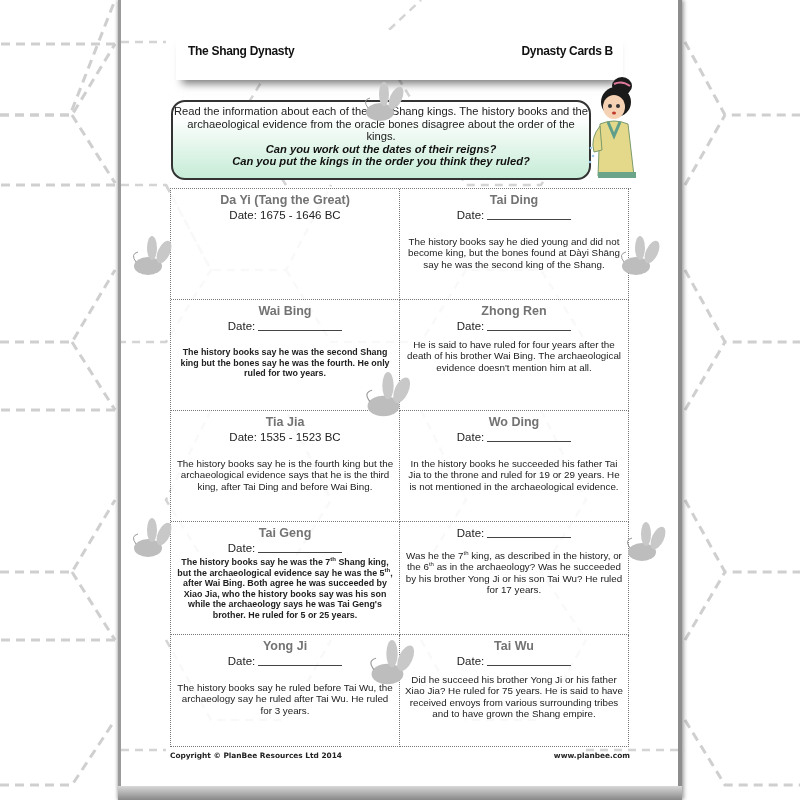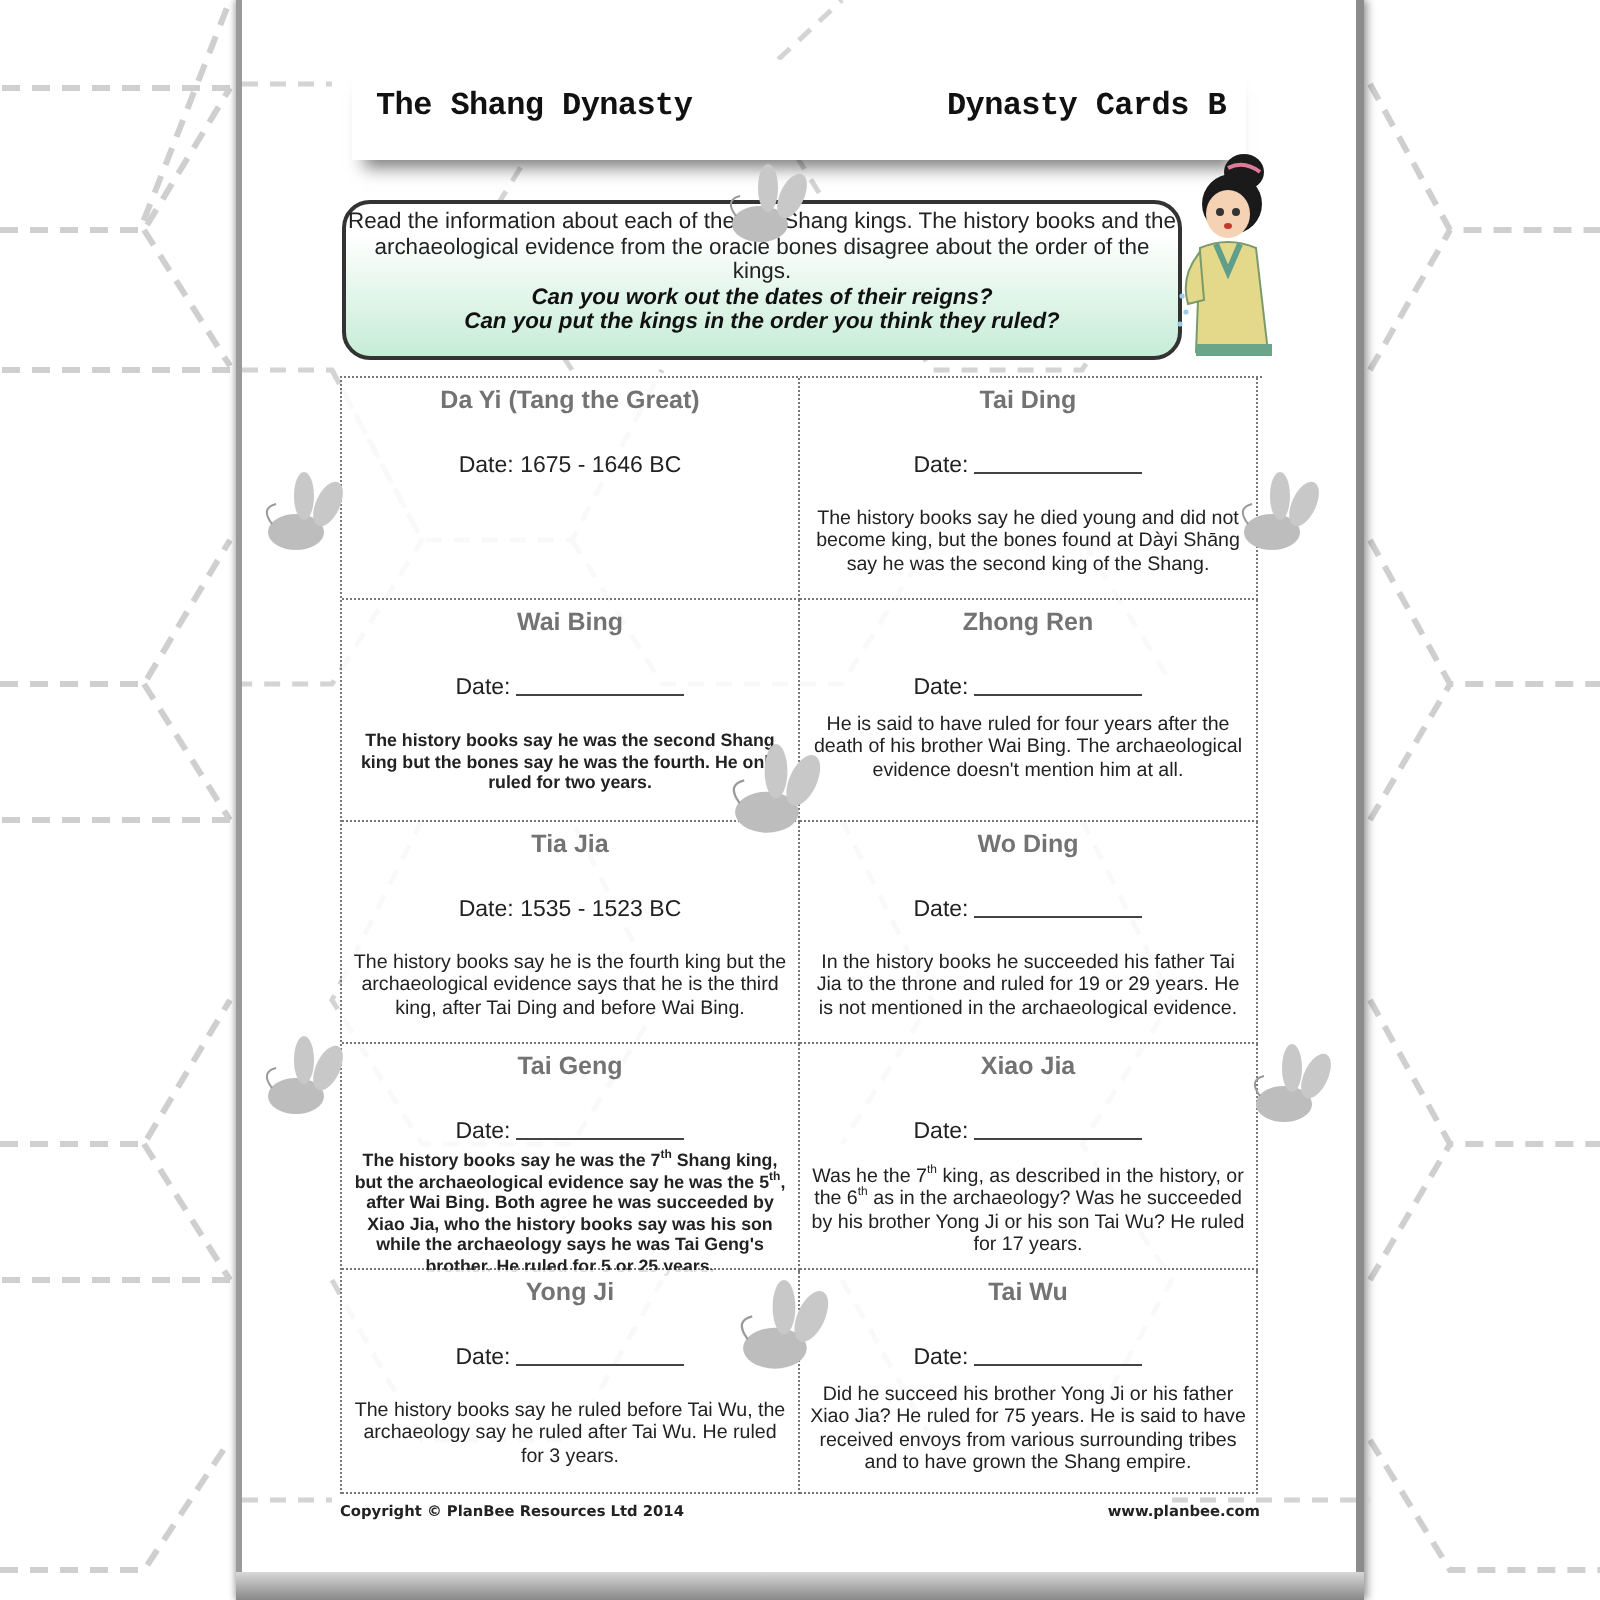--- a/index.html
+++ b/index.html
@@ -20,22 +20,22 @@
       position: absolute; left: 118px; top: 786px; width: 564px; height: 14px;
       background: linear-gradient(#d8d8d8, #888888); z-index: 2;
     }
     .inner-hex { position: absolute; left: 0; top: 0; width: 564px; height: 800px; z-index: 0; }
     .header {
       position: absolute; left: 58px; top: 30px; width: 447px; height: 50px;
       background: #fff; z-index: 3;
       box-shadow: 0 10px 8px -6px rgba(0,0,0,0.5);
     }
     .header .title, .header .subtitle {
-      position: absolute; top: 14px; font-family: Liberation Mono, monospace;
-      font-weight: bold; font-size: 16px; color: #111; letter-spacing: -0.3px;
+      position: absolute; top: 14px; font-family: Liberation Sans, sans-serif;
+      font-weight: bold; font-size: 12px; color: #111; letter-spacing: -0.3px;
     }
     .header .title { left: 12px; }
     .header .subtitle { right: 10px; }
     .instruction {
       position: absolute; left: 53px; top: 100px; width: 420px; height: 80px;
       border: 2px solid #333; border-radius: 14px; z-index: 3;
       background: linear-gradient(#ffffff 20%, #c6ecd6 100%);
       text-align: center; font-size: 11.2px; line-height: 12.5px; color: #222;
       padding-top: 3px; box-sizing: border-box;
     }
@@ -45,21 +45,21 @@
       position: absolute; left: 52px; top: 188px; width: 460px; height: 558px; z-index: 3;
       display: grid; grid-template-columns: 229px 229px; grid-template-rows: 111px 111px 111px 113px 112px;
       border-top: 1px dotted #777; border-left: 1px dotted #777;
     }
     .card {
       border-right: 1px dotted #777; border-bottom: 1px dotted #777;
       text-align: center; color: #222; padding: 4px 5px 0 5px; box-sizing: border-box; position: relative;
       background: rgba(255,255,255,0.85);
     }
     .card .name { font-weight: bold; font-size: 12.5px; line-height: 15px; color: #737373; }
-    .card .date { font-size: 11.5px; line-height: 14px; margin-bottom: 6px; margin-top: 18px; }
+    .card .date { font-size: 11.5px; line-height: 14px; margin-bottom: 6px; }
     .card .date .line { display: inline-block; width: 84px; border-bottom: 1px solid #444; margin-left: 3px; vertical-align: -1px; }
     .card .desc { font-size: 9.8px; line-height: 11.4px; }
     .card .desc.small { font-size: 8.9px; line-height: 10.6px; font-weight: bold; }
     .card .desc.gap { margin-top: 14px; }
     .footer {
       position: absolute; left: 52px; top: 751px; width: 460px; height: 12px; z-index: 3;
       font-family: "DejaVu Sans", sans-serif; font-weight: bold; font-size: 7.4px; color: #222;
     }
     .footer .left { position: absolute; left: 0; }
     .footer .right { position: absolute; right: 0; }
@@ -171,21 +171,20 @@
       <div class="desc gap">In the history books he succeeded his father Tai Jia to the throne and ruled for 19 or 29 years. He is not mentioned in the archaeological evidence.</div>
     </div>
 
     <div class="card">
       <div class="name">Tai Geng</div>
       <div class="date" style="margin-bottom:2px;"><span>Date:</span><span class="line"></span></div>
       <div class="desc small"><span>The history books say he was the 7</span><sup>th</sup><span> Shang king, but the archaeological evidence say he was the 5</span><sup>th</sup><span>, after Wai Bing. Both agree he was succeeded by Xiao Jia, who the history books say was his son while the archaeology says he was Tai Geng's brother. He ruled for 5 or 25 years.</span></div>
     </div>
 
     <div class="card">
-      <div class="name">Xiao Jia</div>
       <div class="date"><span>Date:</span><span class="line"></span></div>
       <div class="desc gap" style="margin-top:10px;"><span>Was he the 7</span><sup>th</sup><span> king, as described in the history, or the 6</span><sup>th</sup><span> as in the archaeology? Was he succeeded by his brother Yong Ji or his son Tai Wu? He ruled for 17 years.</span></div>
     </div>
 
     <div class="card">
       <div class="name">Yong Ji</div>
       <div class="date"><span>Date:</span><span class="line"></span></div>
       <div class="desc gap">The history books say he ruled before Tai Wu, the archaeology say he ruled after Tai Wu. He ruled for 3 years.</div>
     </div>
 

